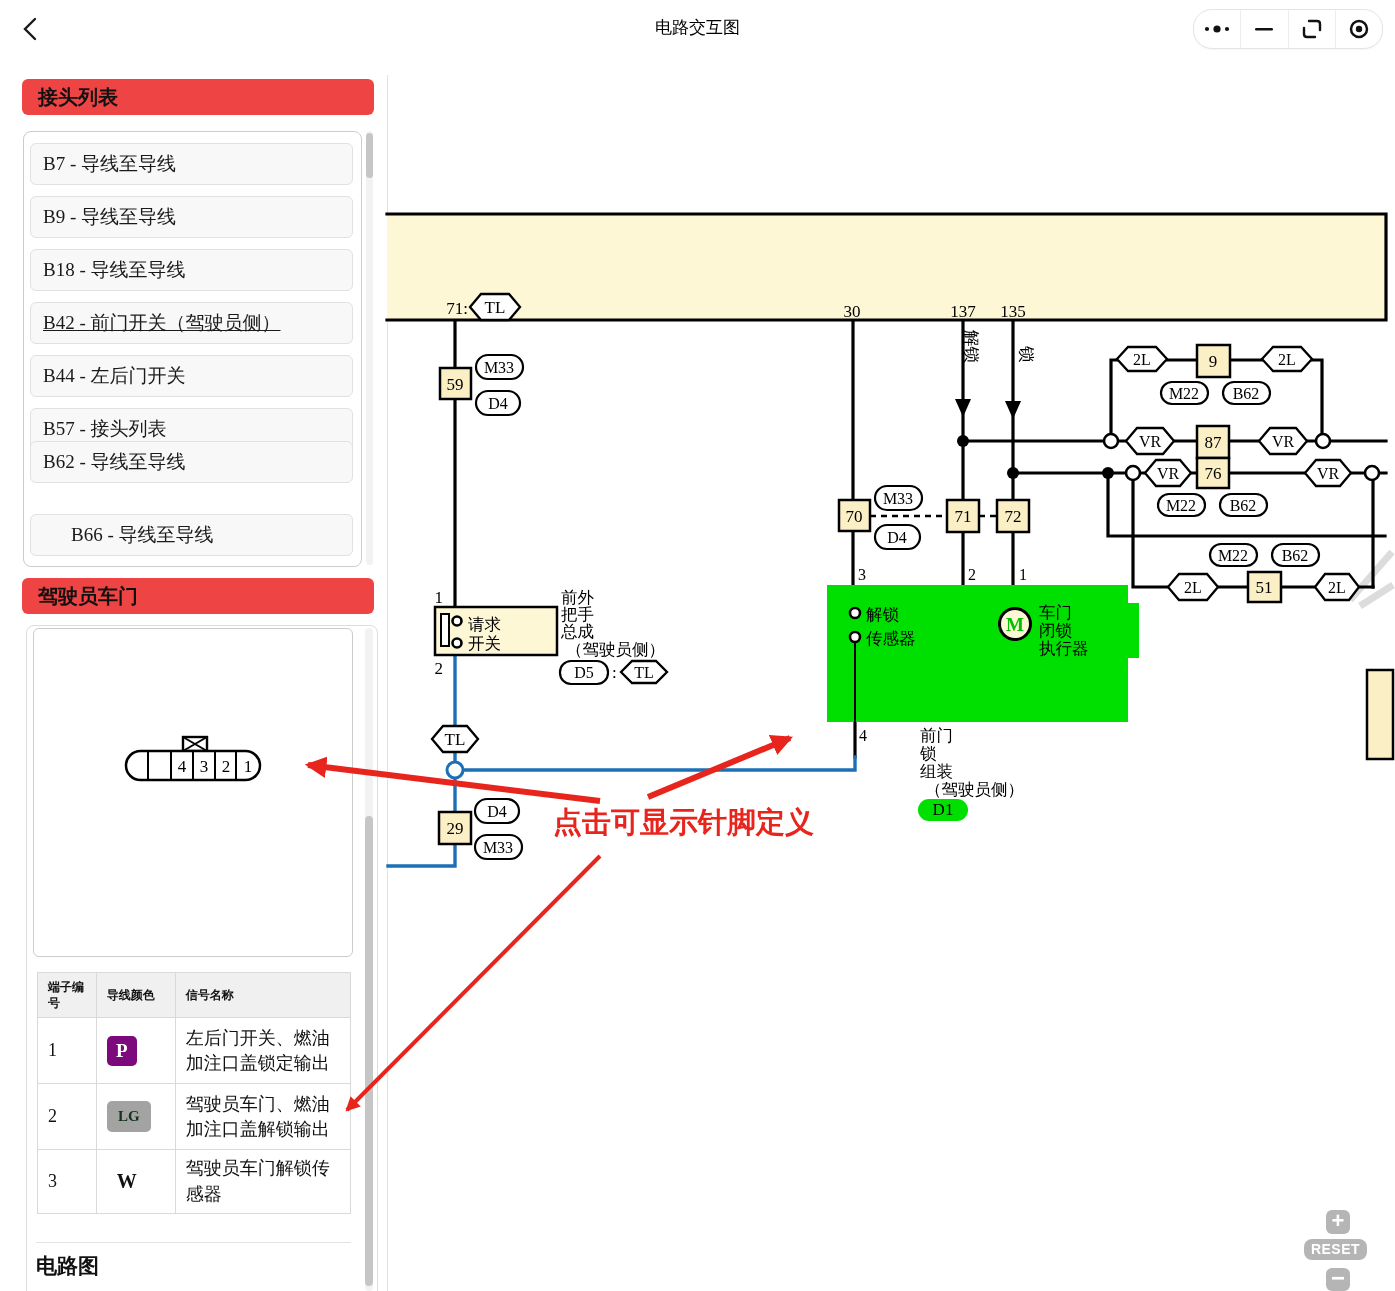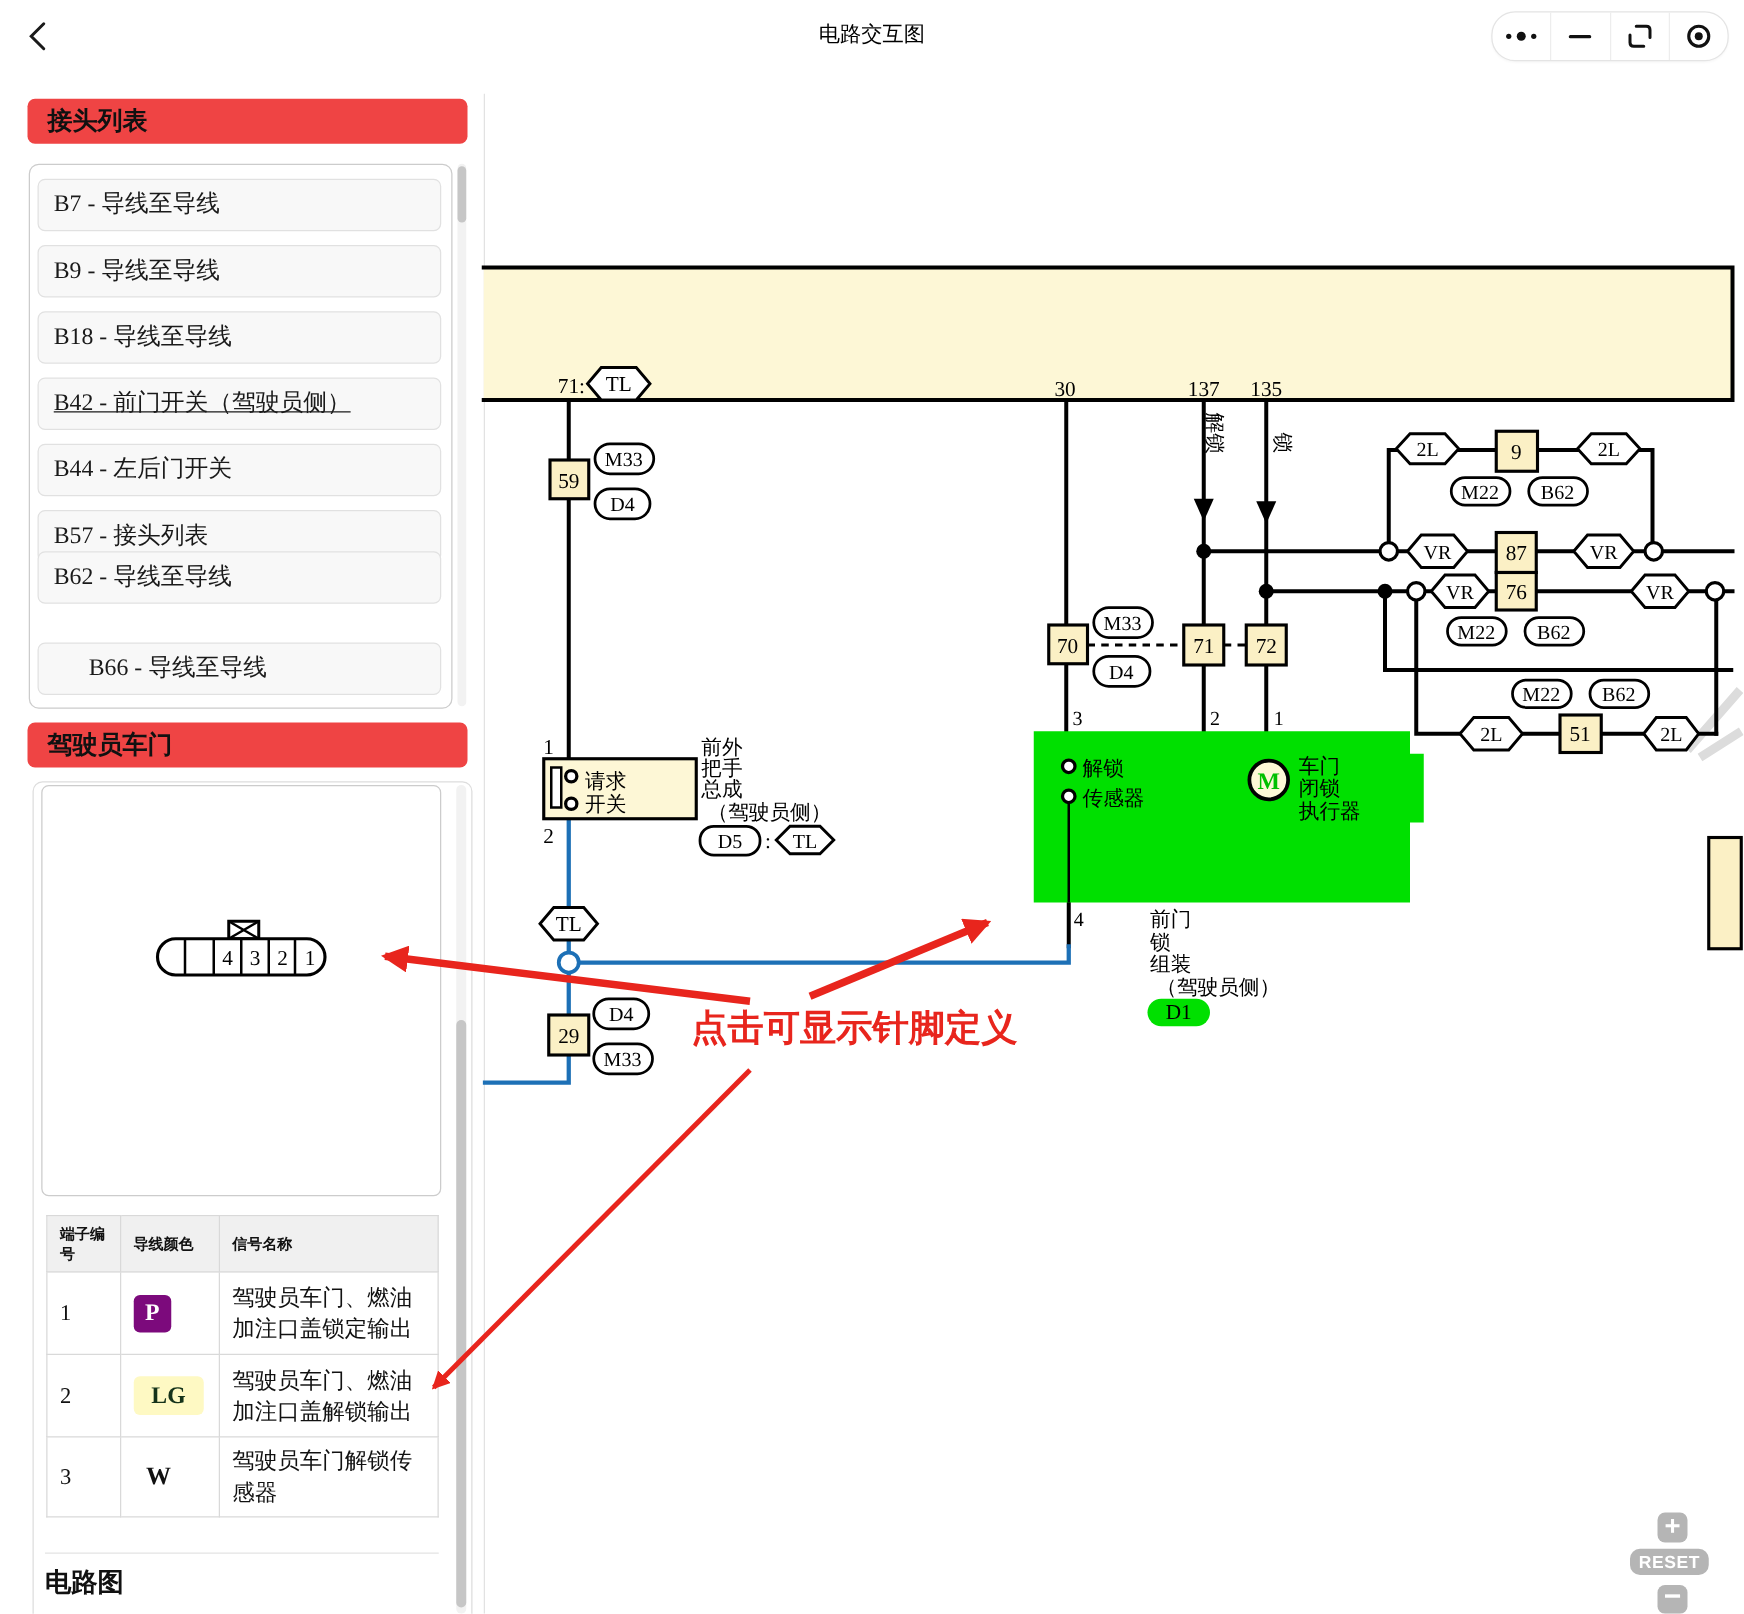--- a/index.html
+++ b/index.html
@@ -26,21 +26,21 @@
   .sb-thumb{background:#c6c6c6;border-radius:4px;cursor:pointer;}
   .detail-box{left:26px;top:625px;width:350px;height:666px;border:1px solid #dddddd;border-radius:8px 8px 0 0;background:#fff;}
   .img-panel{left:33px;top:628px;width:318px;height:327px;border:1px solid #cccccc;border-radius:6px;background:#fff;}
   .pin-table{left:37px;top:972px;width:314px;border-collapse:collapse;font-size:18px;}
   .pin-table th,.pin-table td{border:1px solid #d9d9d9;vertical-align:middle;text-align:left;padding:6px 10px;}
   .pin-table th{background:#f0f0f0;font-weight:bold;font-size:12px;line-height:1.35;}
   .pin-table td.num{font-family:"Liberation Serif",serif;}
   .pin-table td.sig{line-height:1.4;}
   .badge{display:inline-block;text-align:center;font-family:"Liberation Serif",serif;font-weight:bold;border-radius:5px;}
   .badge-p{width:30px;height:30px;line-height:30px;background:#7c0a7c;color:#fff;font-size:19px;}
-  .badge-lg{width:56px;height:31px;line-height:31px;background:#fef9c3;color:#15331a;font-size:19px;}
+  .badge-lg{width:44px;height:31px;line-height:31px;background:#a3a3a3;color:#15331a;font-size:15px;}
   .badge-w{font-size:20px;font-weight:bold;font-family:"Liberation Serif",serif;padding-left:10px;}
   .bottom-div{left:36px;top:1242px;width:315px;height:1px;background:#e3e3e3;}
   .circuit-hdr{left:36px;top:1252px;font-weight:bold;font-size:21px;}
   .v-divider{left:387px;top:75px;width:1px;height:1216px;background:#e2e2e2;}
   
   .zbtn{background:#b5b5b5;color:#fff;text-align:center;cursor:pointer;border-radius:6px;
         font-weight:bold;}
   .zplus{left:1326px;top:1210px;width:24px;height:24px;line-height:22px;font-size:22px;}
   .zreset{left:1304px;top:1239px;width:63px;height:21px;line-height:21px;font-size:14px;border-radius:8px;letter-spacing:.5px;}
   .zminus{left:1326px;top:1268px;width:24px;height:23px;line-height:19px;font-size:24px;}
@@ -123,21 +123,21 @@
     </colgroup>
   <tbody>
       <tr>
     <th>端子编号</th>
     <th>导线颜色</th>
     <th>信号名称</th>
   </tr>
   <tr style="height:66px;">
     <td class="num">1</td>
     <td><span class="badge badge-p">P</span></td>
-    <td class="sig">驾驶员车门、燃油加注口盖锁定输出</td>
+    <td class="sig">左后门开关、燃油加注口盖锁定输出</td>
   </tr>
   <tr style="height:66px;">
     <td class="num">2</td>
     <td><span class="badge badge-lg">LG</span></td>
     <td class="sig">驾驶员车门、燃油加注口盖解锁输出</td>
   </tr>
   <tr style="height:58px;">
     <td class="num">3</td>
     <td><span class="badge-w">W</span></td>
     <td class="sig">驾驶员车门解锁传感器</td>

